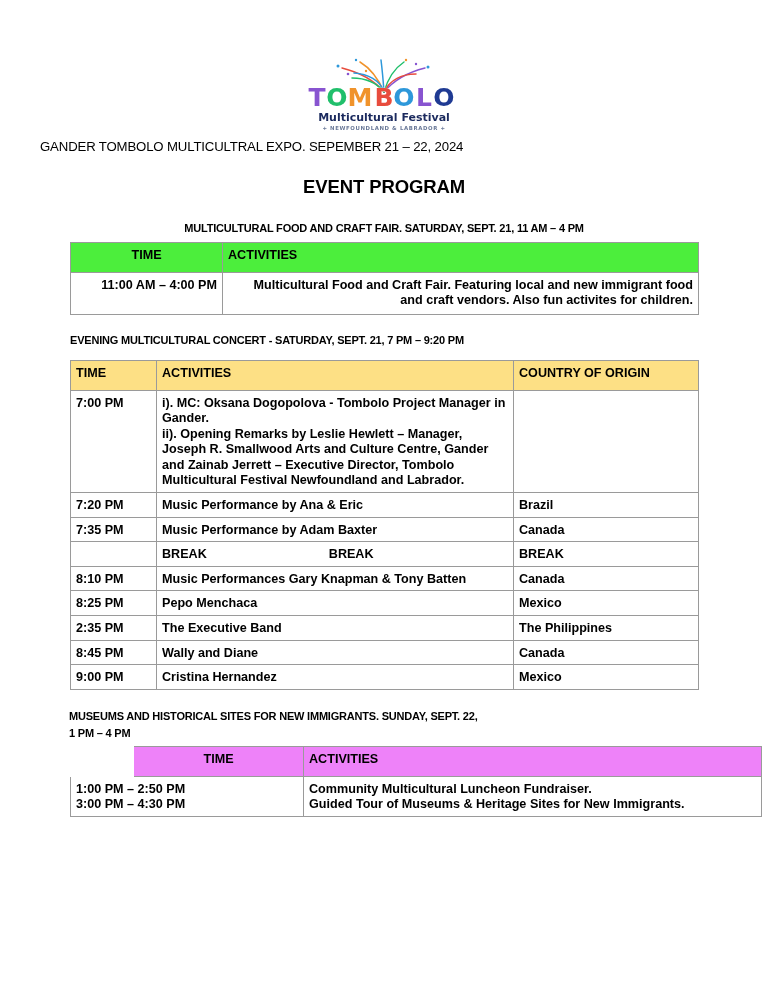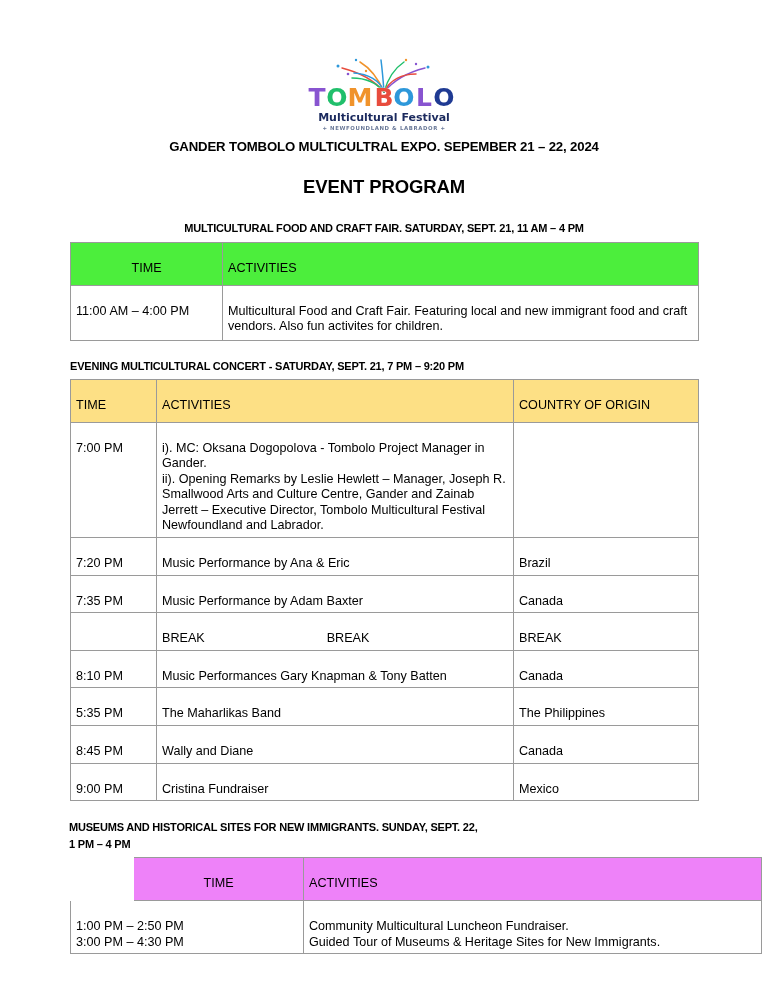--- a/index.html
+++ b/index.html
@@ -33,23 +33,22 @@
   }
   .logo {
     width: 176px;
     height: 76px;
     position: relative;
   }
   .logo svg { display: block; }
 
   
   .doc-header {
-    text-align: center;
     font-size: 13.2px;
-    font-weight: bold;
+    font-weight: normal;
     line-height: 17.5px;
     letter-spacing: -0.15px;
     margin: 0;
     padding: 0 40px;
   }
   .event-program {
     text-align: center;
     font-size: 18.5px;
     font-weight: bold;
     margin: 0;
@@ -65,54 +64,54 @@
     margin: 0;
   }
   .sec1-head {
     text-align: center;
     padding-top: 22px;
     padding-bottom: 5px;
   }
   .sec2-head {
     padding-left: 70px;
     padding-top: 17px;
-    padding-bottom: 4px;
+    padding-bottom: 11px;
   }
   .sec3-head {
     padding-left: 69px;
     padding-top: 18px;
     padding-bottom: 4px;
     padding-right: 60px;
   }
 
   
   table {
     border-collapse: collapse;
     table-layout: fixed;
     font-size: 12.6px;
     font-weight: bold;
   }
   table td, table th {
     border: 1px solid #9a9a9a;
     vertical-align: top;
-    padding: 18px 5px 3px 5px;
+    padding: 5px 5px 3px 5px;
     line-height: 15.6px;
-    font-weight: normal;
+    font-weight: bold;
     text-align: left;
     margin-left: 16px;
   }
   .tbl-wrap { padding-left: 70px; }
 
   
   .t1 { width: 628px; }
   .t1 col.c1 { width: 152px; }
   .t1 col.c2 { width: 476px; }
   .t1 thead td { background: #4CEE3C; height: 21px; }
   .t1 thead td.time-h { text-align: center; }
-  .t1 tbody td { height: 33px; }
+  .t1 tbody td { height: 33px; text-align: right; }
 
   
   .t2 { width: 628px; }
   .t2 col.c1 { width: 86px; }
   .t2 col.c2 { width: 357px; }
   .t2 col.c3 { width: 185px; }
   .t2 thead td { background: #FDE085; height: 21px; }
 
   
   .t3 { width: 628px; }
@@ -241,32 +240,37 @@
             <td class="nowrap"></td>
             <td><span>BREAK</span><span class="break-gap"></span><span>BREAK</span></td>
             <td>BREAK</td>
           </tr>
           <tr>
             <td class="nowrap">8:10 PM</td>
             <td>Music Performances Gary Knapman &amp; Tony Batten</td>
             <td>Canada</td>
           </tr>
           <tr>
-            <td class="nowrap">5:35 PM</td>
-            <td>The Maharlikas Band</td>
+            <td class="nowrap">8:25 PM</td>
+            <td> Pepo Menchaca</td>
+            <td>Mexico</td>
+          </tr>
+          <tr>
+            <td class="nowrap">2:35 PM</td>
+            <td>The Executive Band</td>
             <td>The Philippines</td>
           </tr>
           <tr>
             <td class="nowrap">8:45 PM</td>
             <td>Wally and Diane</td>
             <td>Canada</td>
           </tr>
           <tr>
             <td class="nowrap">9:00 PM</td>
-            <td>Cristina Fundraiser</td>
+            <td>Cristina Hernandez</td>
             <td>Mexico</td>
           </tr>
         </tbody>
     </table>
   </div>
 
   <div class="section-head sec3-head">
     <div>MUSEUMS AND HISTORICAL SITES FOR NEW IMMIGRANTS. SUNDAY, SEPT. 22,</div>
     <div> 1 PM – 4 PM</div>
   </div>

